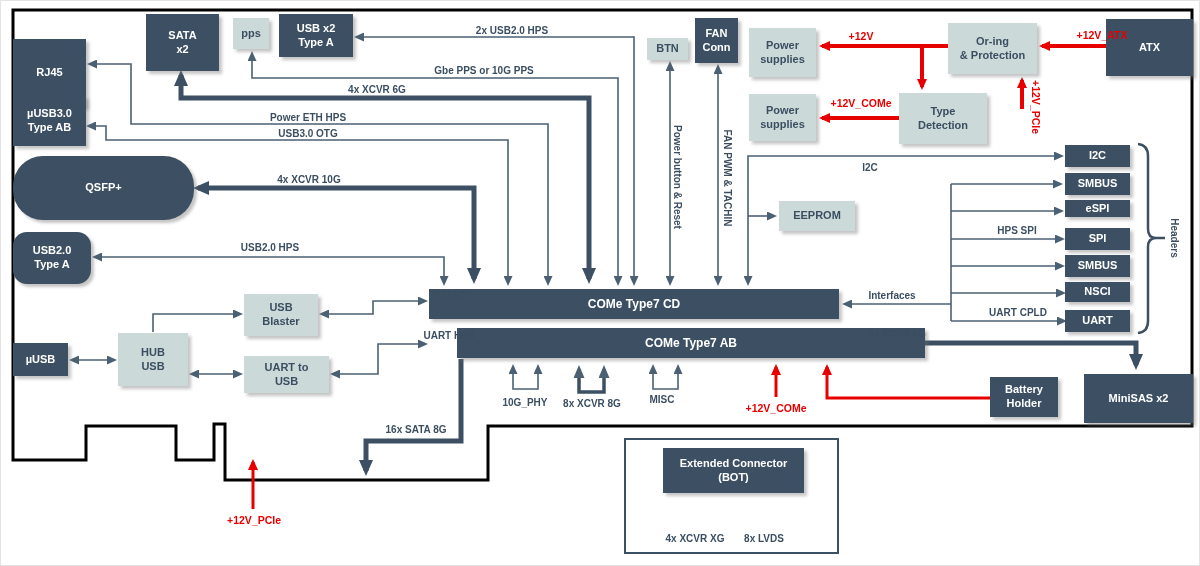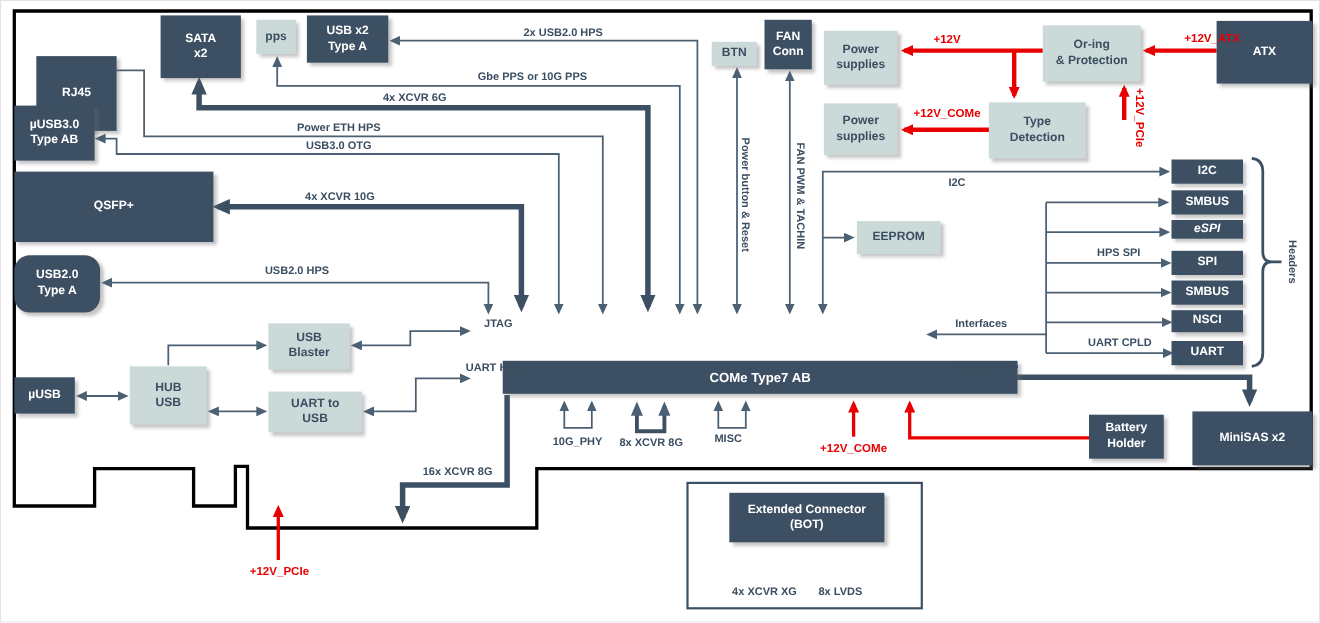--- a/index.html
+++ b/index.html
@@ -92,44 +92,45 @@
       <path d="M775,396 V366" marker-end="url(#mr)"></path>
       <path d="M989,397 H826 V366" marker-end="url(#mr)"></path>
       <path d="M252,508 V461" marker-end="url(#mr)"></path>
     </g>
 
     <path d="M1137,143 Q1147,144 1147,155 V228 Q1147,237 1155,237 Q1147,237 1147,246 V320 Q1147,331 1137,332 M1155,237 H1164" stroke="#3d5063" stroke-width="2.5"></path>
   </svg>
 
   <div class="ext-outer" style="left:623px;top:437px;width:215px;height:116px;"></div>
 
-  <div class="bd" style="left:12px;top:50px;width:73px;height:68px;margin-left:20px;">RJ45</div>
+  <div class="bd" style="left:12px;top:38px;width:73px;height:68px;">RJ45</div>
   <div class="bd" style="left:12px;top:95px;width:73px;height:50px;">µUSB3.0
 Type AB</div>
-  <div class="bd" style="left:12px;top:155px;width:181px;height:64px;">QSFP+</div>
+  <div class="bd" style="left:12px;top:155px;width:181px;height:64px;border-radius:30px;">QSFP+</div>
   <div class="bd" style="left:12px;top:231px;width:78px;height:52px;border-radius:14px;">USB2.0
 Type A</div>
   <div class="bd" style="left:12px;top:342px;width:55px;height:33px;">µUSB</div>
   <div class="bd" style="left:145px;top:13px;width:73px;height:57px;">SATA
 x2</div>
   <div class="bd" style="left:278px;top:13px;width:74px;height:43px;">USB x2
 Type A</div>
   <div class="bd" style="left:694px;top:17px;width:43px;height:45px;">FAN
 Conn</div>
   <div class="bd" style="left:1105px;top:18px;width:87px;height:57px;">ATX</div>
+  <div class="bd bar" style="left:428px;top:288px;width:410px;height:30px;">COMe Type7 CD</div>
   <div class="bd bar" style="left:428px;top:327px;width:468px;height:30px;margin-left:28px;">COMe Type7 AB</div>
   <div class="bd" style="left:989px;top:376px;width:68px;height:40px;">Battery
 Holder</div>
   <div class="bd" style="left:1083px;top:373px;width:109px;height:49px;">MiniSAS x2</div>
   <div class="bd" style="left:662px;top:447px;width:141px;height:45px;">Extended Connector
 (BOT)</div>
 
   <div class="bd hdr" style="left:1064px;top:144px;width:65px;height:22px;">I2C</div>
   <div class="bd hdr" style="left:1064px;top:172px;width:65px;height:22px;">SMBUS</div>
-  <div class="bd hdr" style="left:1064px;top:199px;width:65px;height:17px;font-style:italic;">eSPI</div>
+  <div class="bd hdr" style="left:1064px;top:199px;width:65px;height:17px;">eSPI</div>
   <div class="bd hdr" style="left:1064px;top:227px;width:65px;height:22px;">SPI</div>
   <div class="bd hdr" style="left:1064px;top:254px;width:65px;height:22px;">SMBUS</div>
   <div class="bd hdr" style="left:1064px;top:281px;width:65px;height:20px;">NSCI</div>
   <div class="bd hdr" style="left:1064px;top:309px;width:65px;height:22px;">UART</div>
 
   <div class="bl" style="left:232px;top:17px;width:36px;height:31px;">pps</div>
   <div class="bl" style="left:646px;top:37px;width:41px;height:22px;">BTN</div>
   <div class="bl" style="left:748px;top:27px;width:67px;height:49px;">Power
 supplies</div>
   <div class="bl" style="left:748px;top:93px;width:67px;height:47px;">Power
@@ -158,21 +159,21 @@
   <div class="lbl vert" style="left:676px;top:176px;">Power button &amp; Reset</div>
   <div class="lbl vert" style="left:726px;top:177px;">FAN PWM &amp; TACHIN</div>
   <div class="lbl" style="left:869px;top:166px;">I2C</div>
   <div class="lbl" style="left:1016px;top:229px;">HPS SPI</div>
   <div class="lbl" style="left:891px;top:294px;">Interfaces</div>
   <div class="lbl" style="left:1017px;top:311px;">UART CPLD</div>
   <div class="lbl" style="left:896px;top:332px;">8x XCVR 8G</div>
   <div class="lbl" style="left:524px;top:401px;">10G_PHY</div>
   <div class="lbl" style="left:591px;top:402px;">8x XCVR 8G</div>
   <div class="lbl" style="left:661px;top:398px;">MISC</div>
-  <div class="lbl" style="left:415px;top:428px;">16x XCVR 8G</div>
+  <div class="lbl" style="left:415px;top:428px;">16x SATA 8G</div>
   <div class="lbl" style="left:694px;top:537px;">4x XCVR XG</div>
   <div class="lbl" style="left:763px;top:537px;">8x LVDS</div>
   <div class="lbl vert" style="left:1173px;top:237px;">Headers</div>
 
   <div class="lbl red" style="left:860px;top:35px;">+12V</div>
   <div class="lbl red" style="left:1069px;top:34px;margin-left:32px;">+12V_ATX</div>
   <div class="lbl red" style="left:860px;top:102px;">+12V_COMe</div>
   <div class="lbl red vert" style="left:1035px;top:106px;">+12V_PCIe</div>
   <div class="lbl red" style="left:775px;top:407px;">+12V_COMe</div>
   <div class="lbl red" style="left:253px;top:519px;">+12V_PCIe</div>

